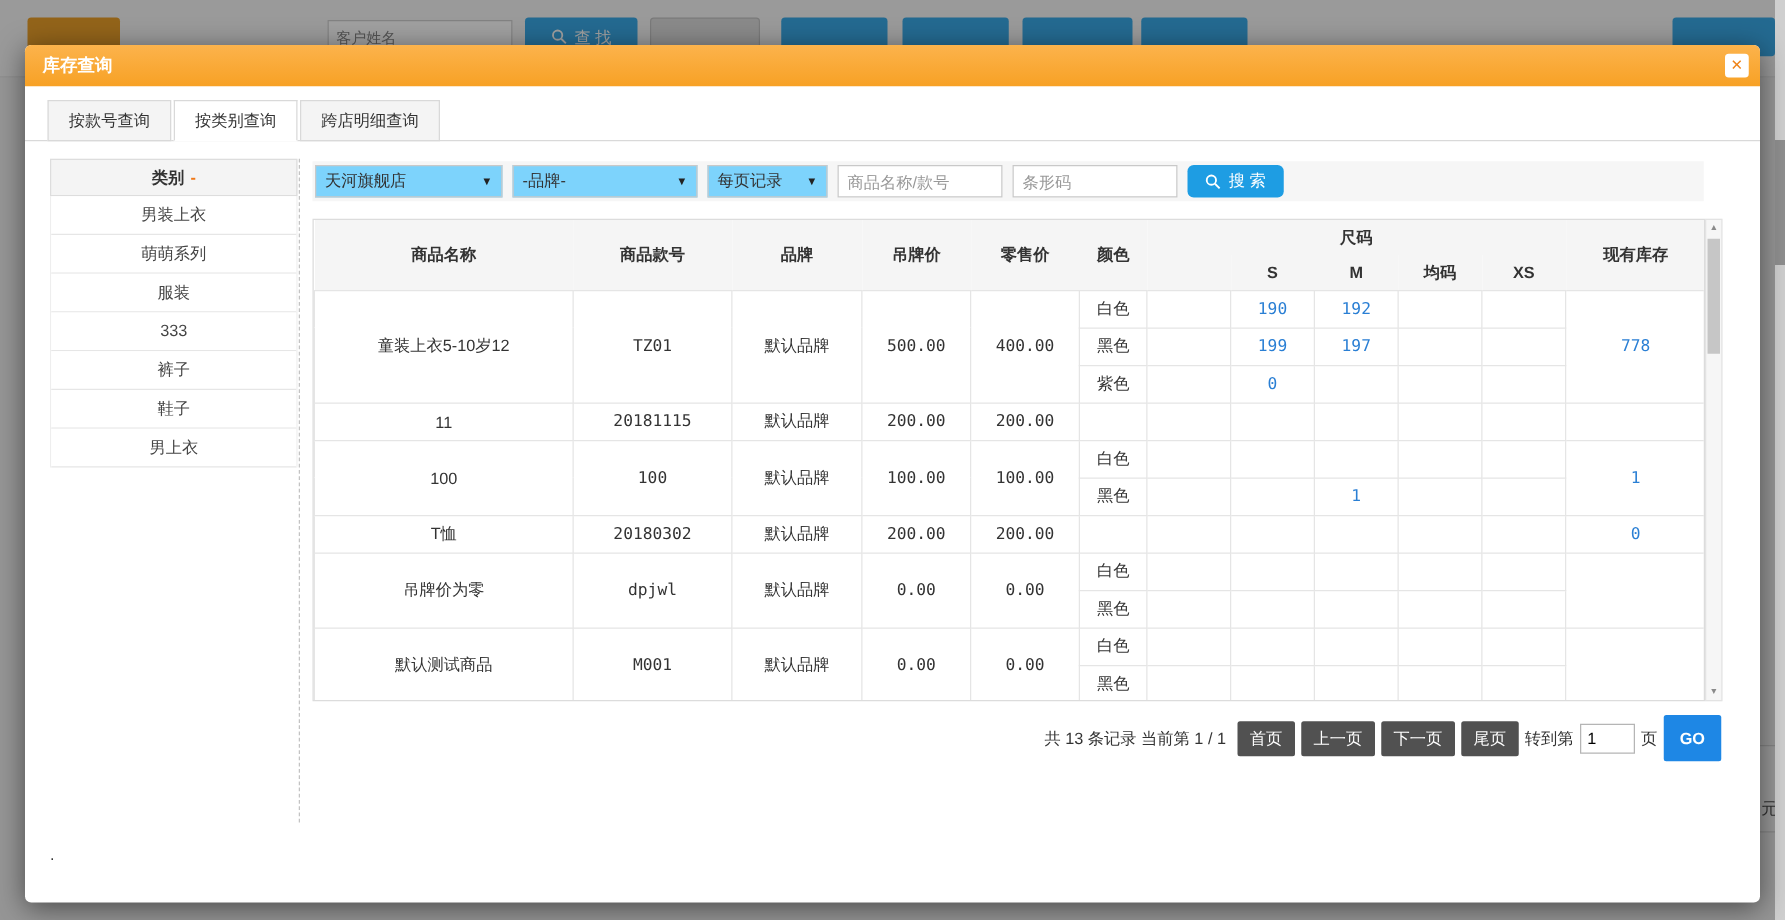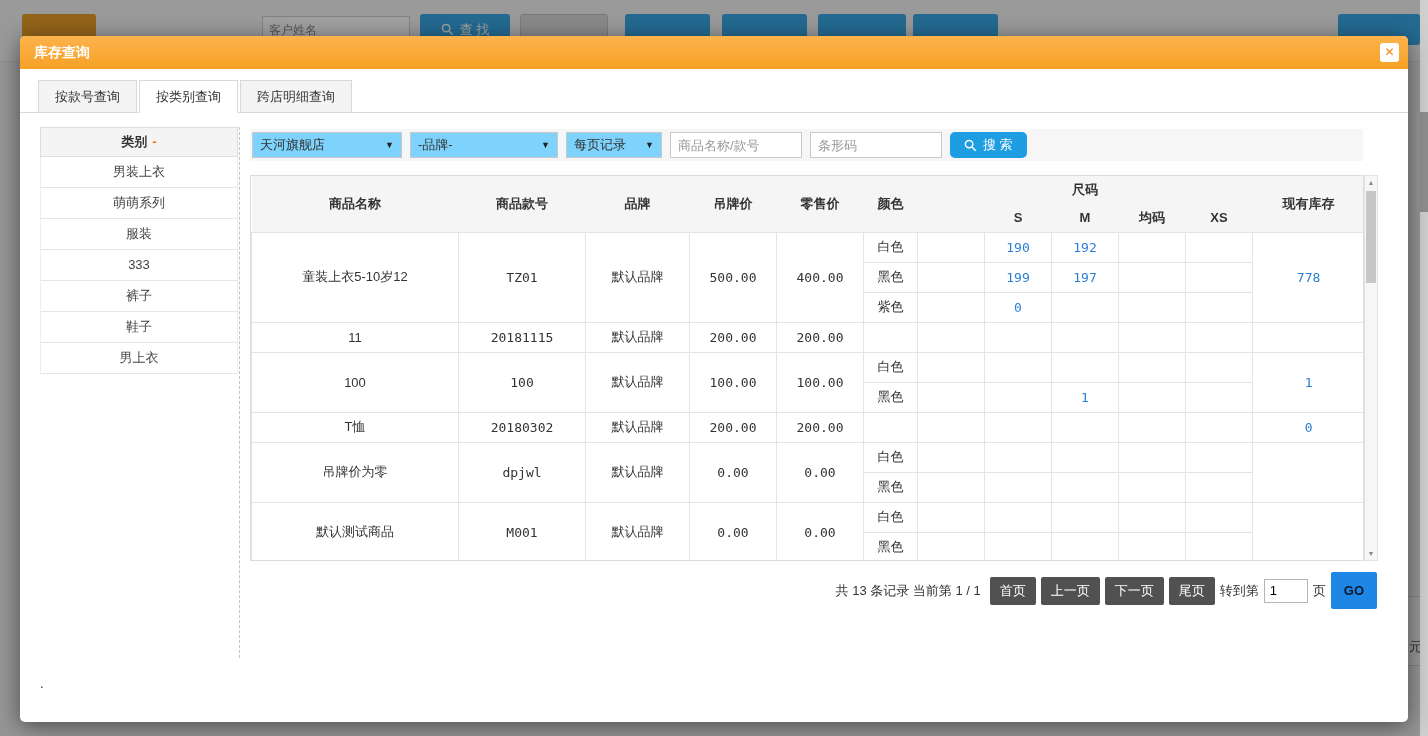--- a/index.html
+++ b/index.html
@@ -77,21 +77,21 @@
   .vscroll { position:absolute; left:1344px; top:139px; width:14px; height:386px; background:#f6f6f6; border:1px solid #e3e3e3; }
   .vs-arrow { height:13px; text-align:center; font-size:7px; color:#8a8a8a; line-height:13px; cursor:pointer; }
   .vs-arrow.down { position:absolute; bottom:0; left:0; width:100%; }
   .vs-thumb { position:absolute; left:1px; top:15px; width:10px; height:92px; background:#c6c6c6; cursor:pointer; }
 
   
   .pager { position:absolute; top:541px; right:31px; display:flex; align-items:center; gap:5px; font-size:13px; color:#333; height:27px; }
   .pg-summary { margin-right:4px; }
   .pg-btn { background:#515151; color:#fff; font-size:13px; padding:5px 10px; border-radius:2px; cursor:pointer; }
   .pg-input { width:44px; height:24px; border:1px solid #b5b5b5; padding:0 5px; font-size:13px; }
-  .pg-go { background:#1e87e5; color:#0f172a; font-weight:bold; padding:11px 13px; border-radius:2px; cursor:pointer; font-size:13px; }
+  .pg-go { background:#1e87e5; color:#ffffff; font-weight:bold; padding:11px 13px; border-radius:2px; cursor:pointer; font-size:13px; }
 </style>
 </head>
 <body>
 
 <div class="bg-layer">
   <div class="bg-toolbar">
     <div class="bg-btn orange" style="left:22px;width:74px;"></div>
     <input class="bg-input" style="left: 100px; width: 156px; margin-top: 36px;" placeholder="卡号/手机号">
     <input class="bg-input" style="left: 262px; width: 148px;" placeholder="客户姓名">
     <div class="bg-btn blue" style="left:420px;width:90px;">

